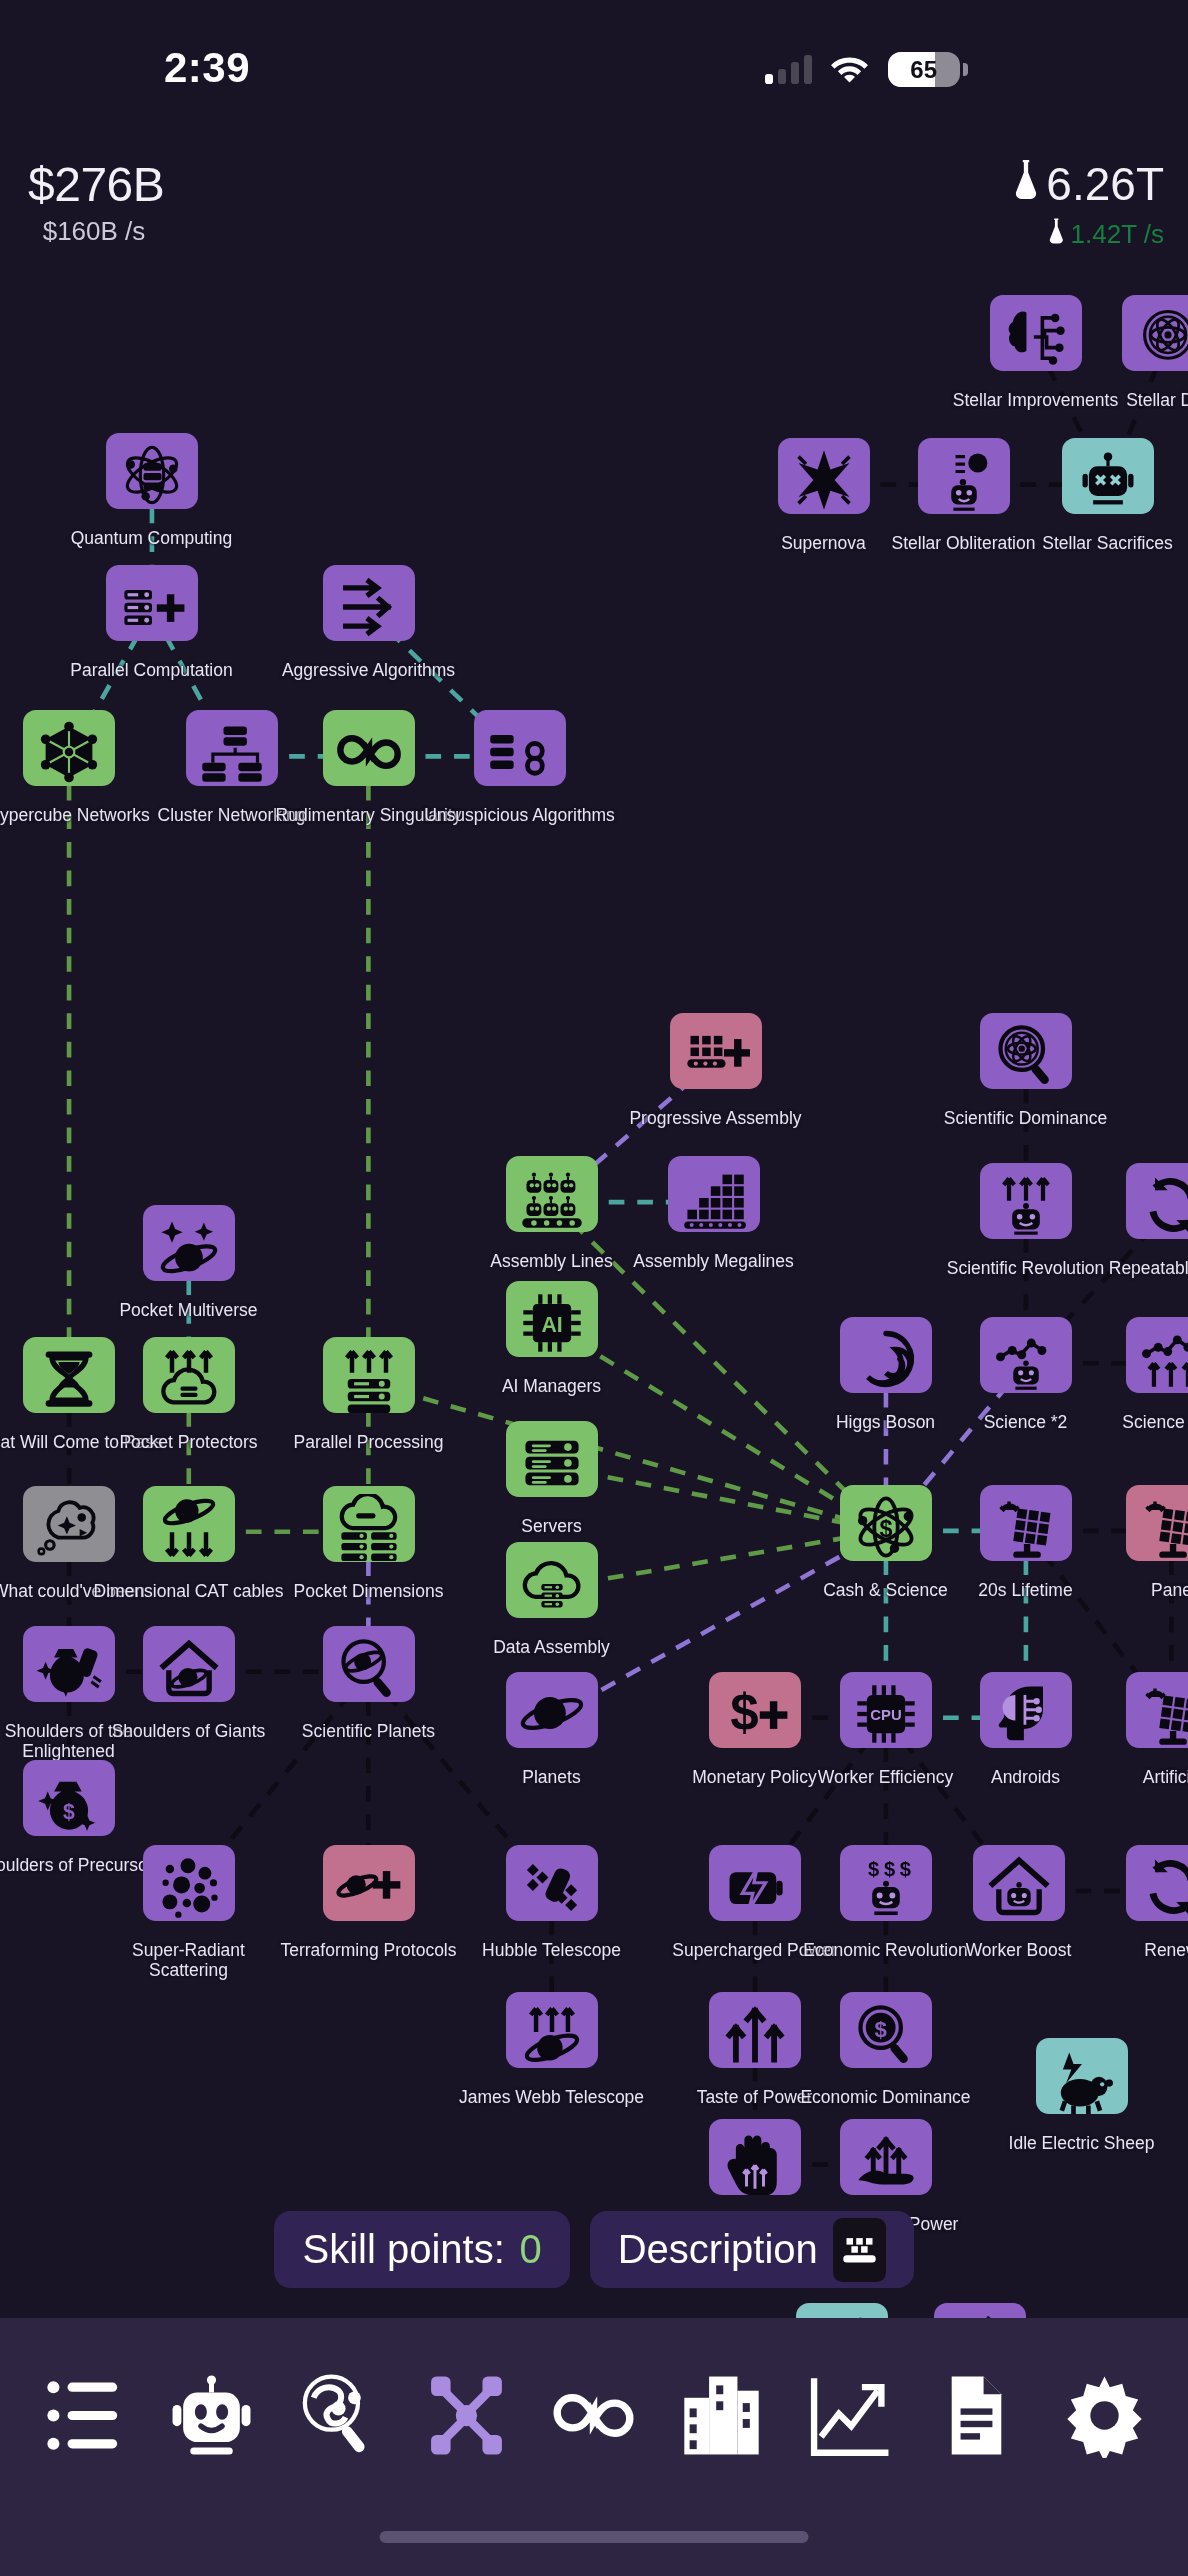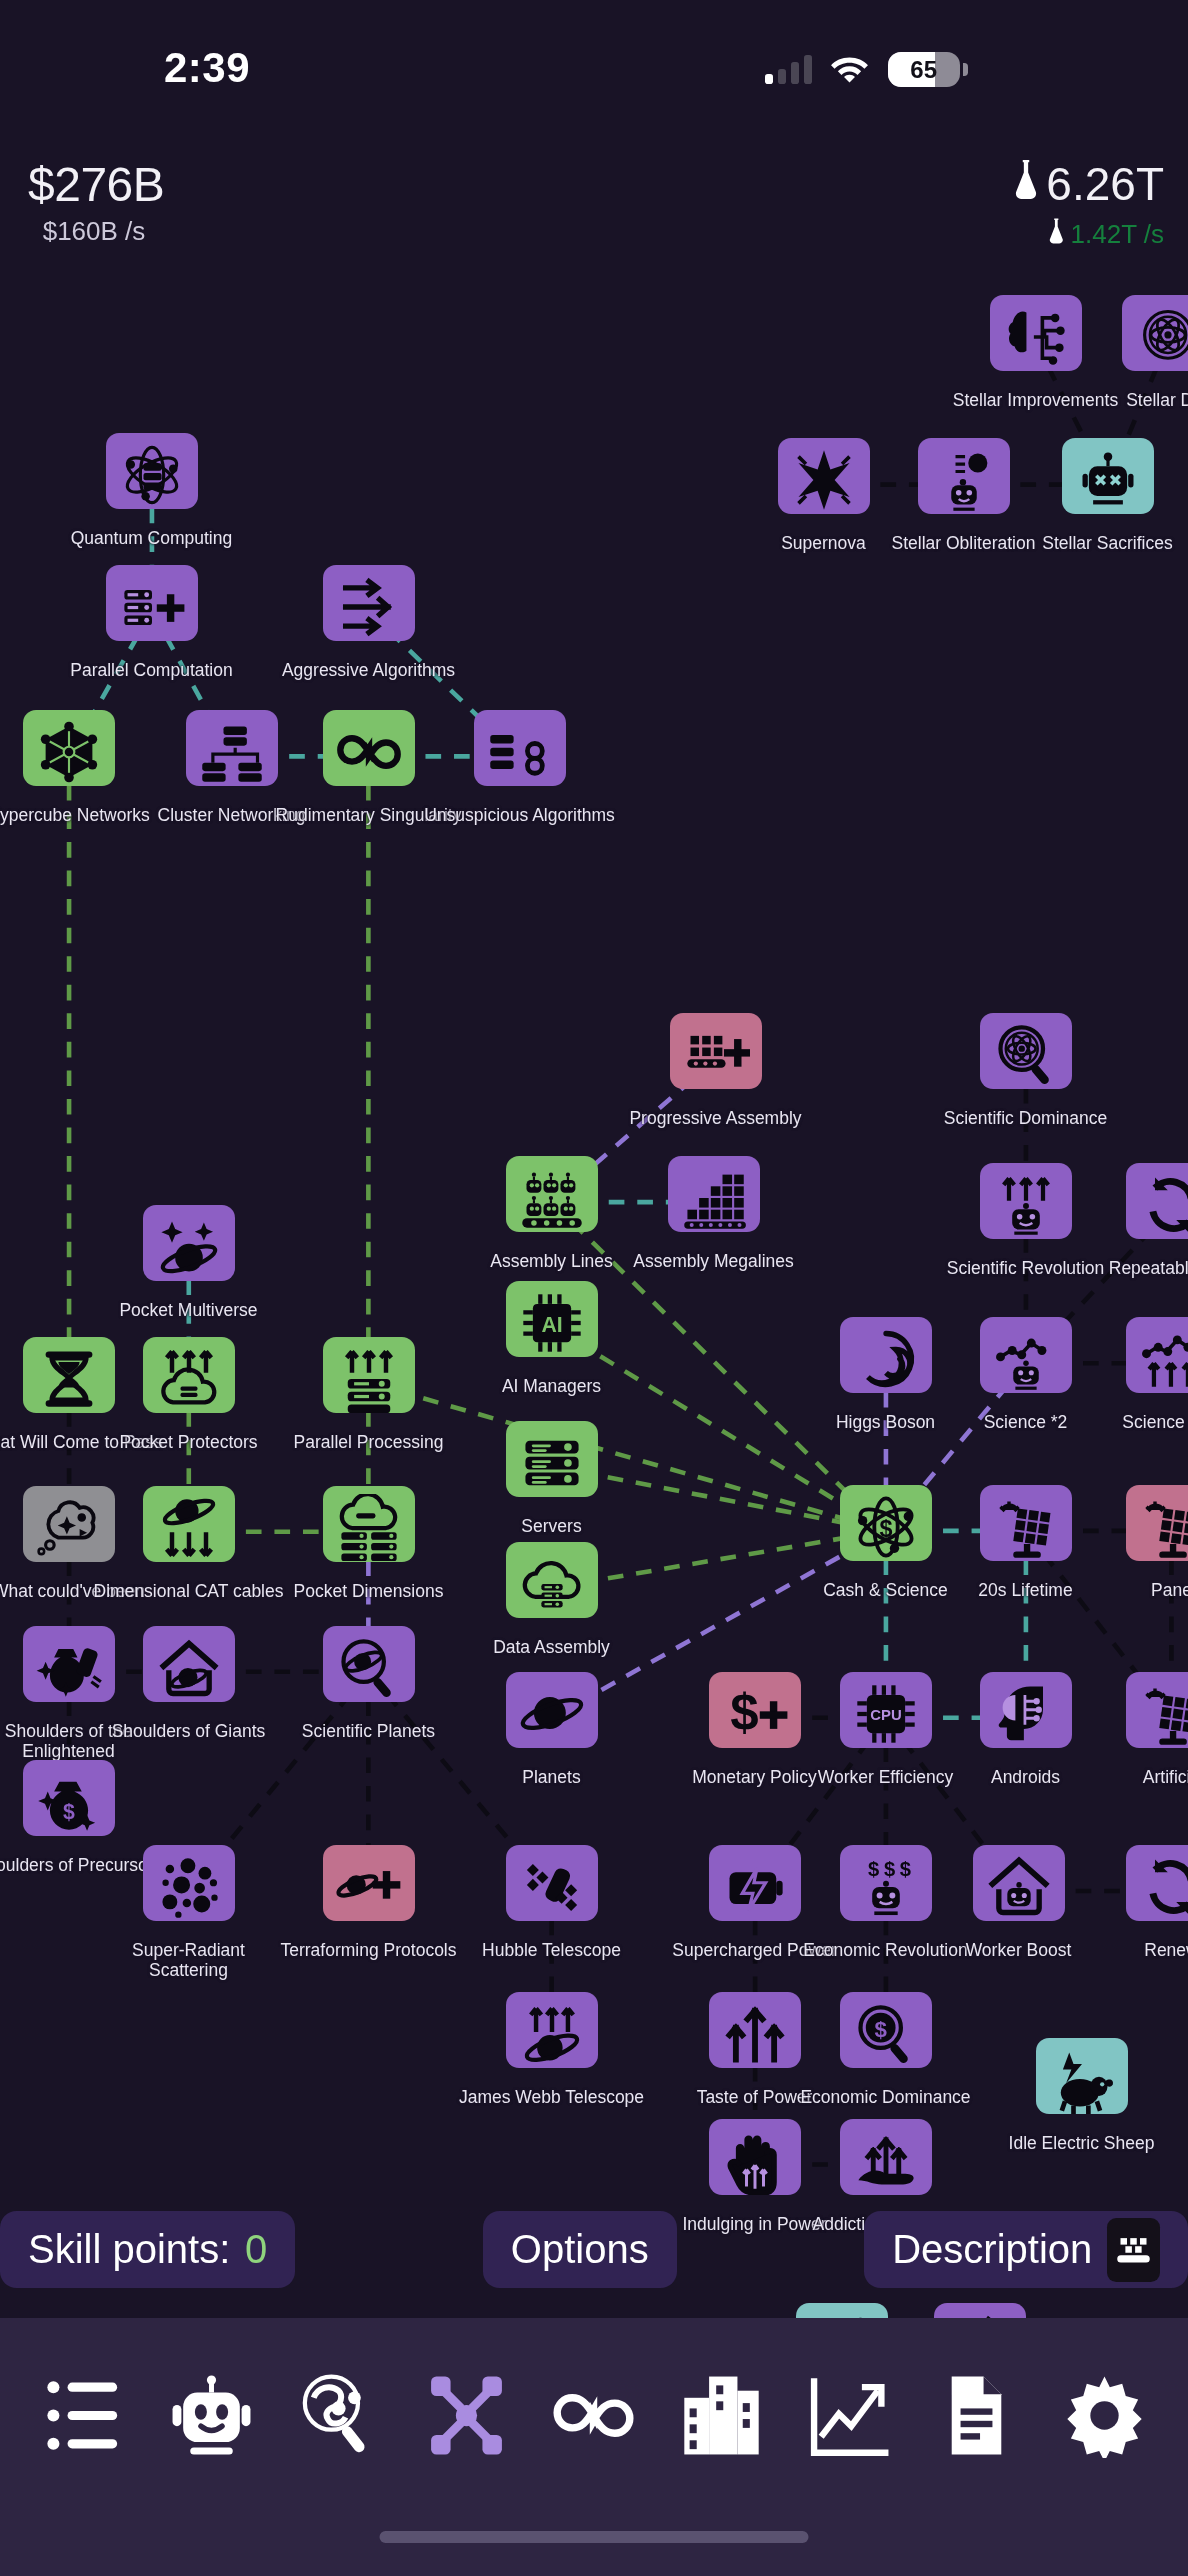--- a/index.html
+++ b/index.html
@@ -68,21 +68,21 @@
   }
   .t-purple{ background:#8d5fc4; }
   .t-green { background:#7dc26a; }
   .t-pink  { background:#c1718e; }
   .t-teal  { background:#81c5c4; }
   .t-grey  { background:#8f8f93; }
 
   
   #action-row{
     position:absolute; left:0; top:2211px; width:1188px;
-    display:flex; justify-content:space-between; align-items:center; gap:20px;
+    display:flex; justify-content:center; align-items:center; gap:20px;
   }
   .action-btn{
     height:77px; border-radius:16.6px; background:#312353;
     display:flex; align-items:center; gap:14.7px;
     padding:0 28px; color:#ffffff; font-size:40px; white-space:nowrap;
   }
   .sp-value{ color:#8fd47d; }
   .desc-icon{
     width:53px; height:64px; border-radius:9.2px; background:#141019;
     display:flex; align-items:center; justify-content:center;
@@ -1131,23 +1131,20 @@
         </div>
       </div>
   </div>
 
   <div id="action-row">
     <div class="action-btn">
       <span>Skill points: </span>
         <span class="sp-value">0</span>
     </div>
     <div class="action-btn">
-      <span>Options</span>
-    </div>
-    <div class="action-btn">
       <span>Description</span>
       <span class="desc-icon">
         <svg viewBox="0 0 24 24">
             <rect x="4" y="5" width="4" height="4" fill="#fff"></rect>
             <rect x="10" y="5" width="4" height="4" fill="#fff"></rect>
             <rect x="16" y="5" width="4" height="4" fill="#fff"></rect>
             <rect x="7" y="10" width="4" height="4" fill="#fff"></rect>
             <rect x="13" y="10" width="4" height="4" fill="#fff"></rect>
             <rect x="2" y="15.5" width="20" height="4.5" rx="2.2" fill="#fff"></rect>
           </svg>

